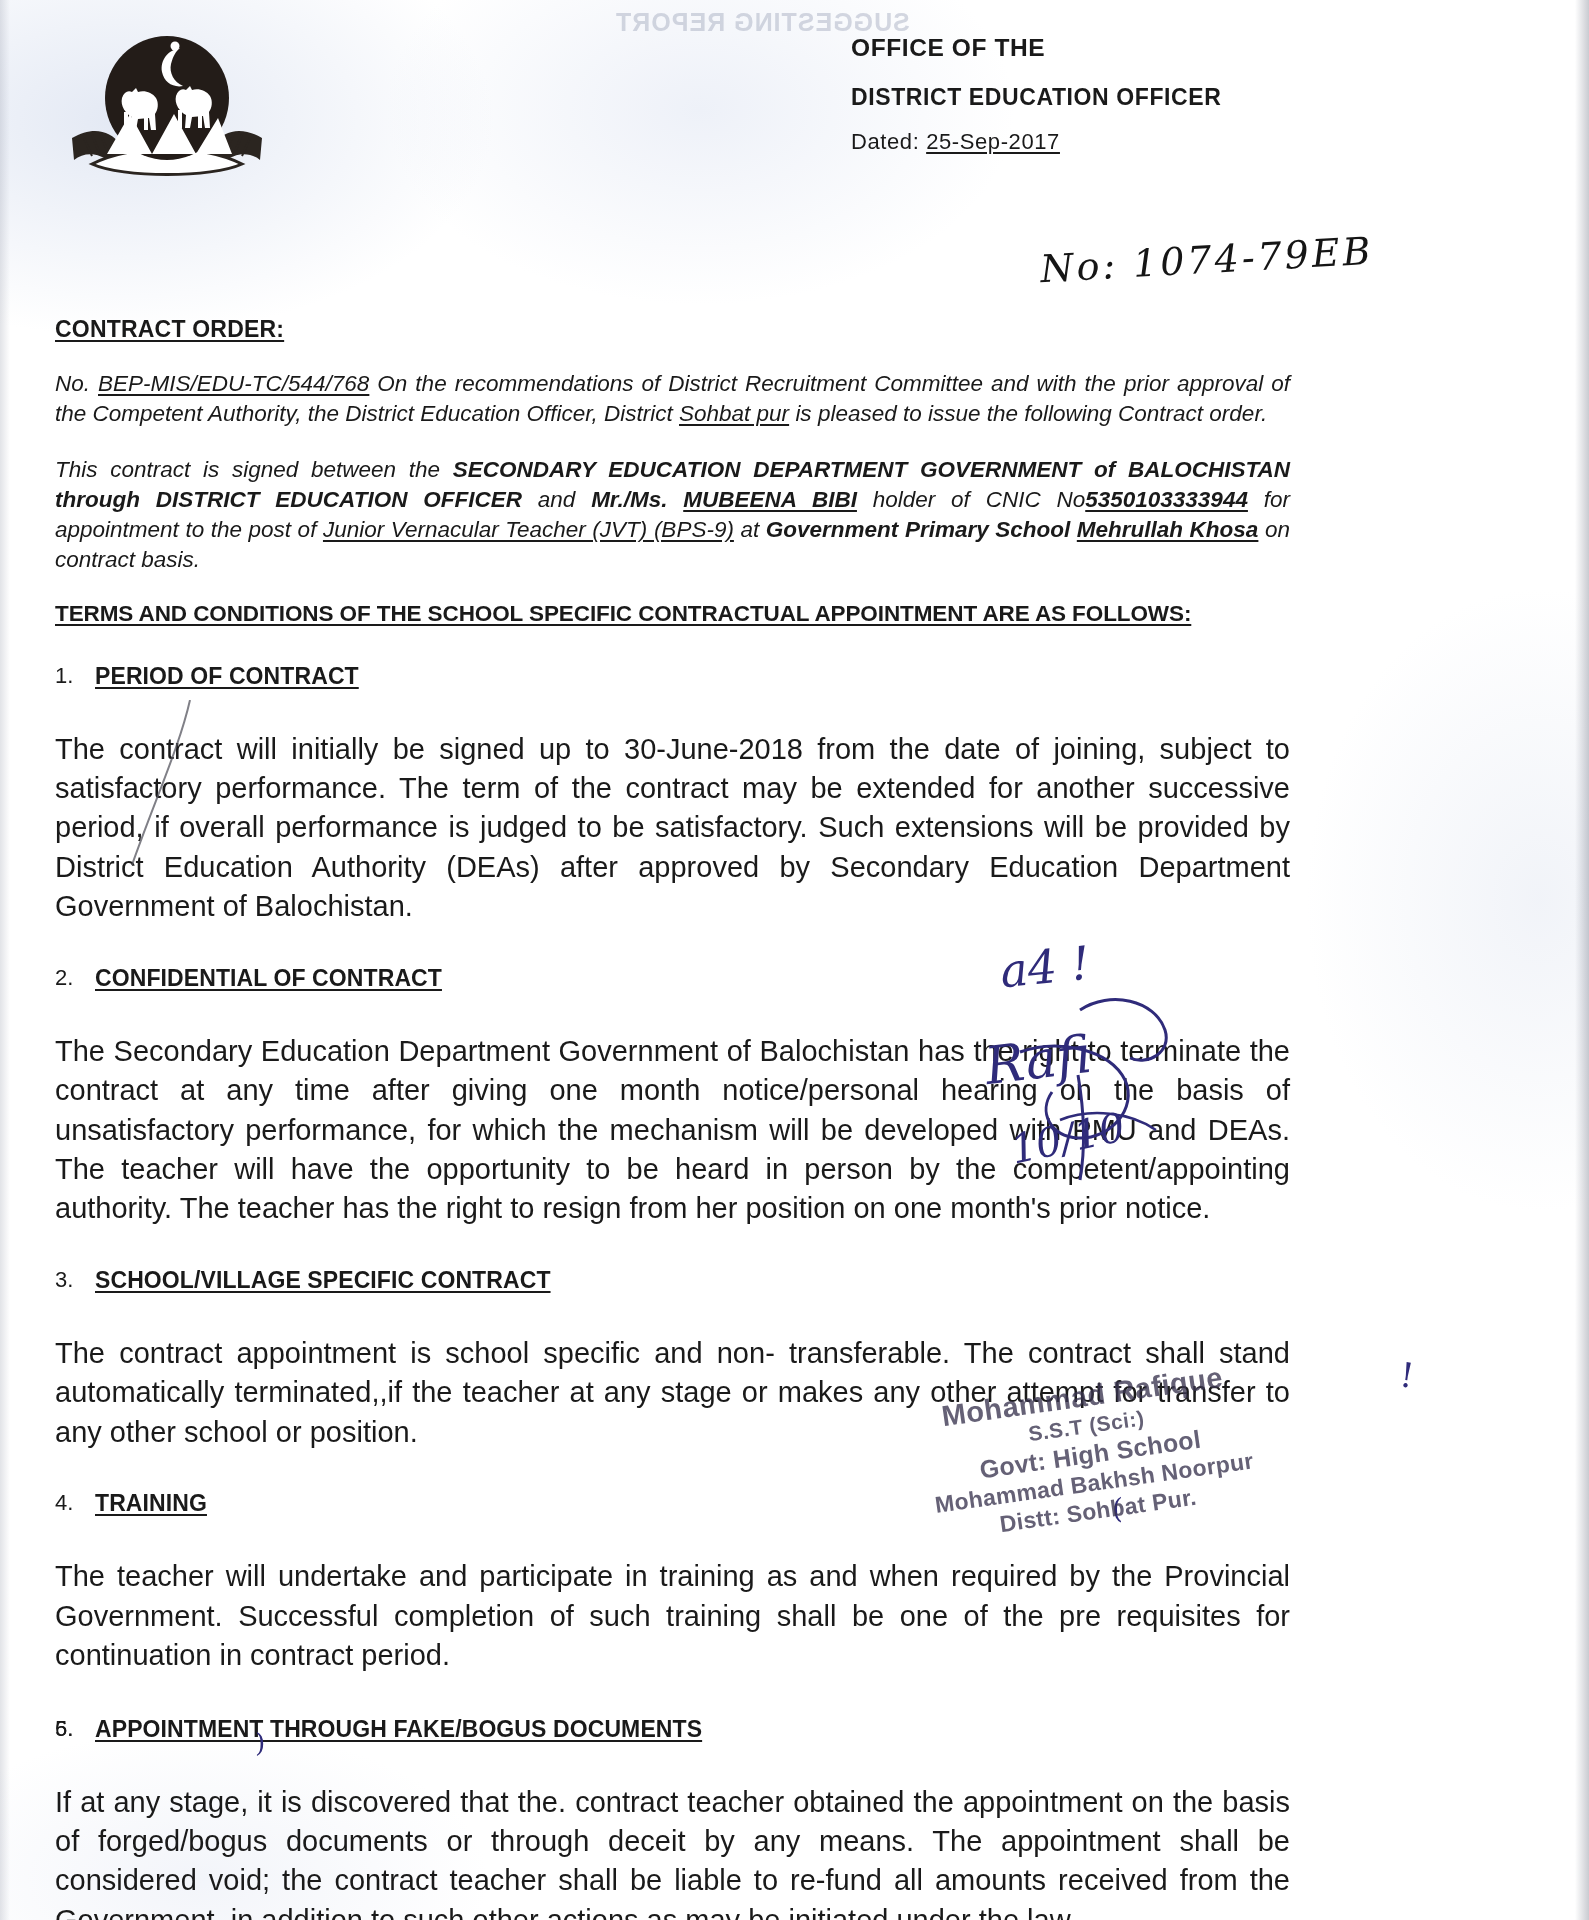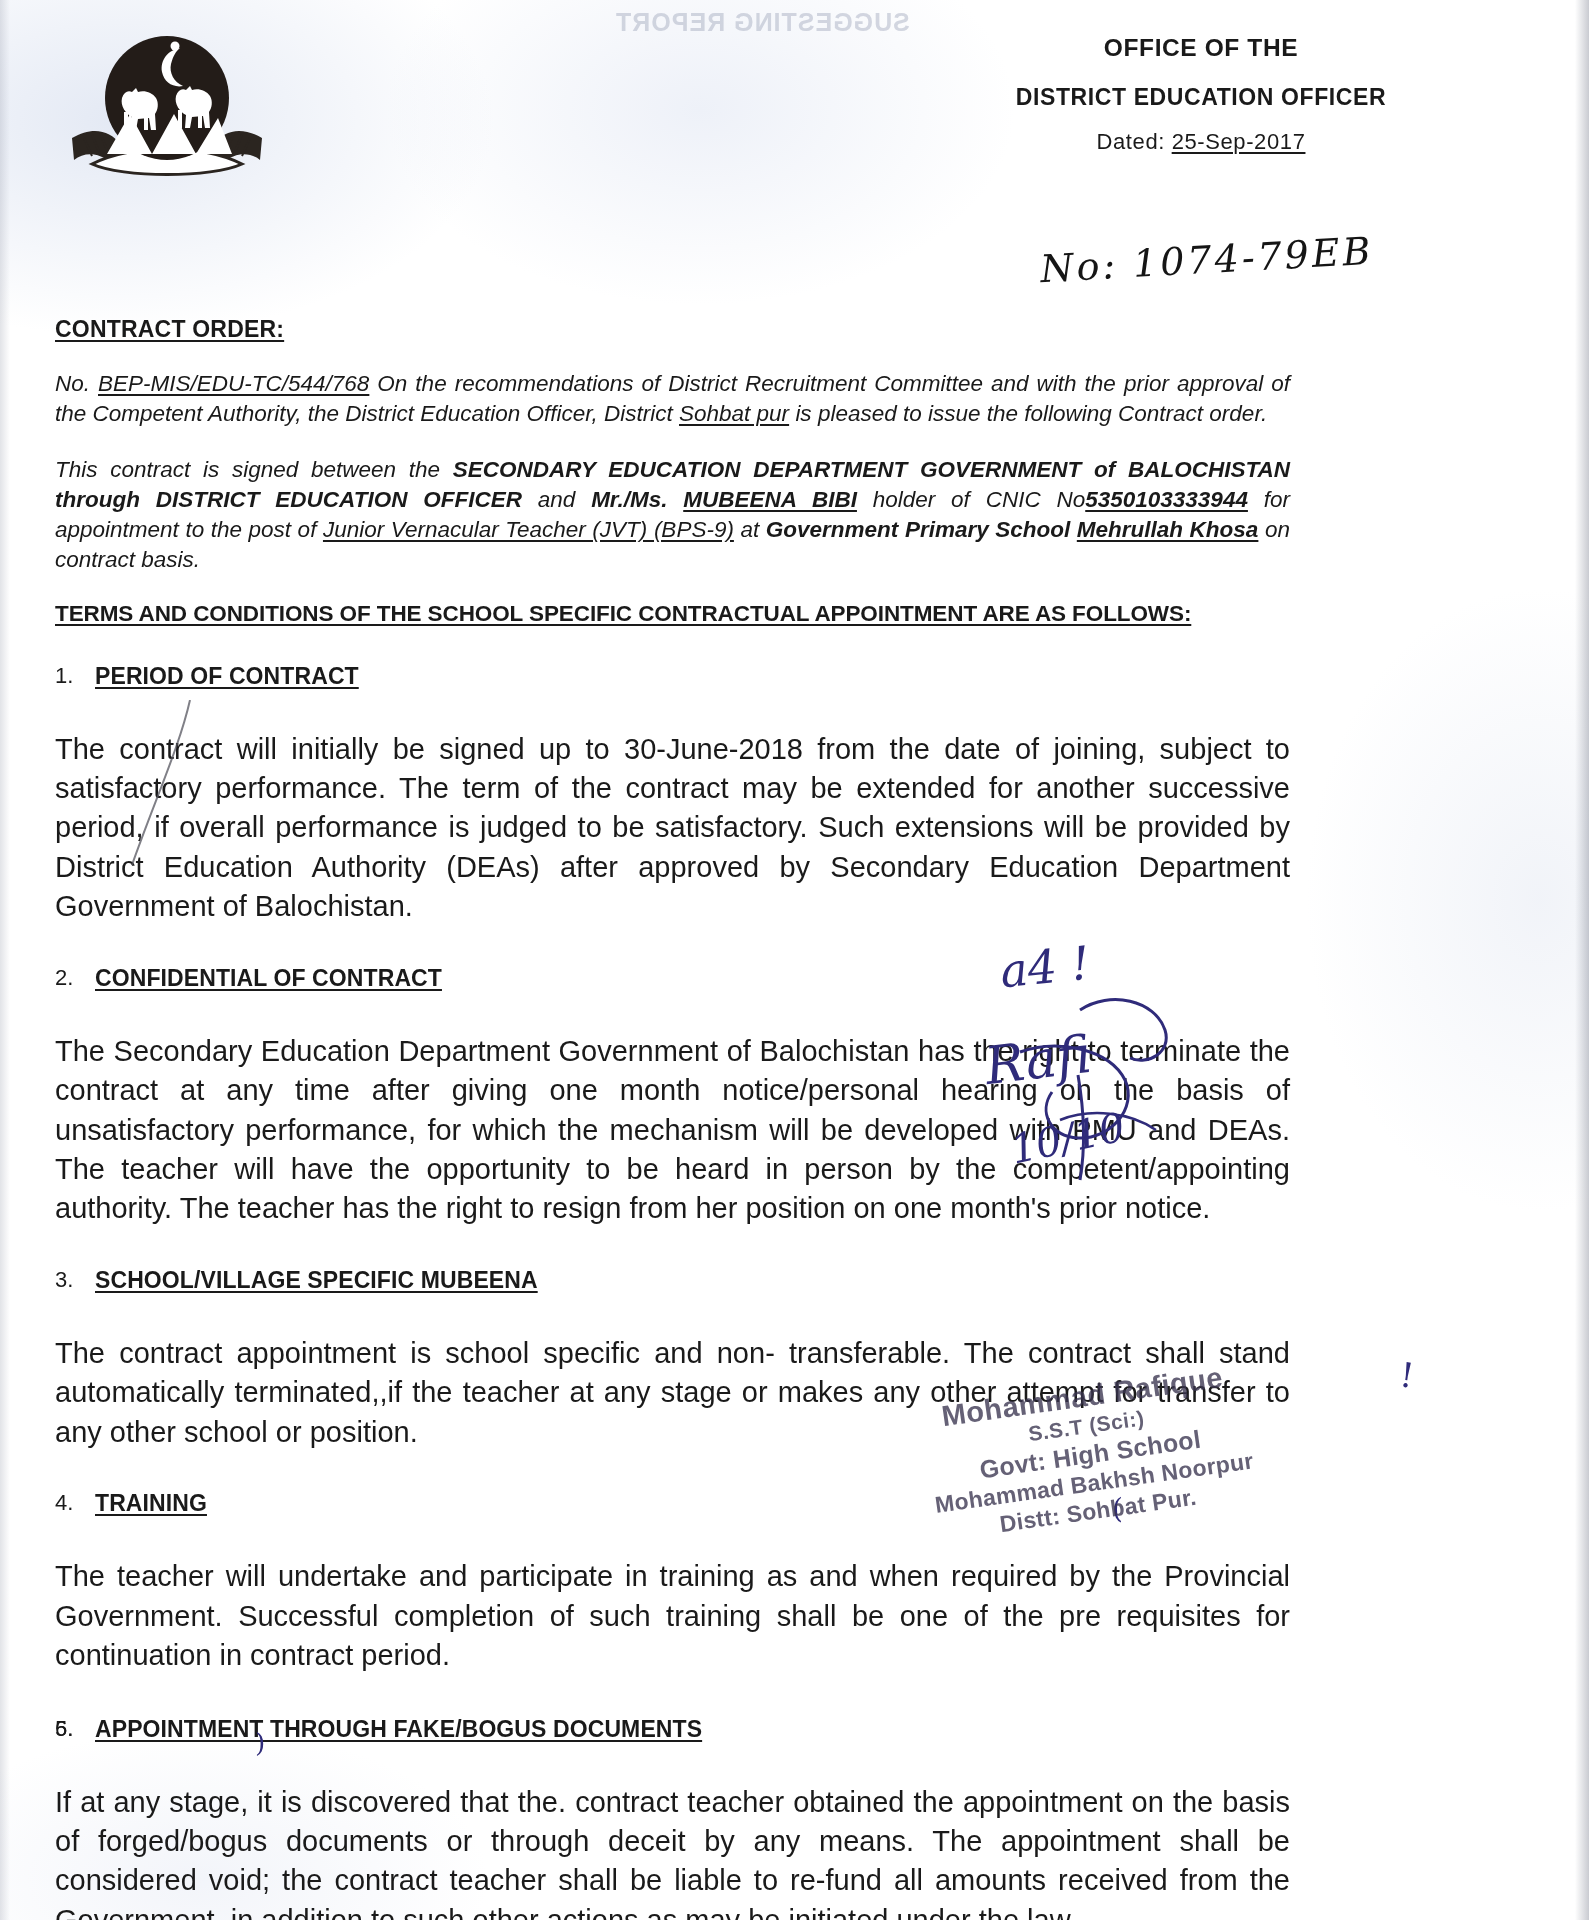--- a/index.html
+++ b/index.html
@@ -49,21 +49,21 @@
     height: 185px;
   }
   .emblem svg { display: block; }
 
   
   .header {
     position: absolute;
     right: 38px;
     top: 36px;
     width: 700px;
-    text-align: center;
+    text-align: left;
   }
   .header .line {
     font-size: 24.5px;
     font-weight: bold;
     letter-spacing: 0.6px;
     line-height: 1.0;
     margin-bottom: 25px;
     white-space: nowrap;
   }
   .header .line.sub {
@@ -349,21 +349,21 @@
         <li>
           <div class="clause-head">
             <span class="clause-num">2.</span>
             <span class="htext">CONFIDENTIAL OF CONTRACT</span>
           </div>
           <p class="clause-body">The Secondary Education Department Government of Balochistan has the right to terminate the contract at any time after giving one month notice/personal hearing on the basis of unsatisfactory performance, for which the mechanism will be developed with PMU and DEAs.  The teacher will have the opportunity to be heard in person by the competent/appointing authority. The teacher has the right to resign from her position on one month's prior notice.</p>
         </li>
         <li>
           <div class="clause-head">
             <span class="clause-num">3.</span>
-            <span class="htext">SCHOOL/VILLAGE SPECIFIC MUBEENA</span>
+            <span class="htext">SCHOOL/VILLAGE SPECIFIC CONTRACT</span>
           </div>
           <p class="clause-body">The contract appointment is school specific and non- transferable. The contract shall stand automatically terminated,,if the teacher at any stage or makes any other attempt for transfer to any other school or position.</p>
         </li>
         <li>
           <div class="clause-head">
             <span class="clause-num">4.</span>
             <span class="htext">TRAINING</span>
           </div>
           <p class="clause-body">The teacher will undertake and participate in training as and when required by the Provincial Government. Successful completion of such training shall be one of the pre requisites for continuation in contract period.</p>
         </li>

